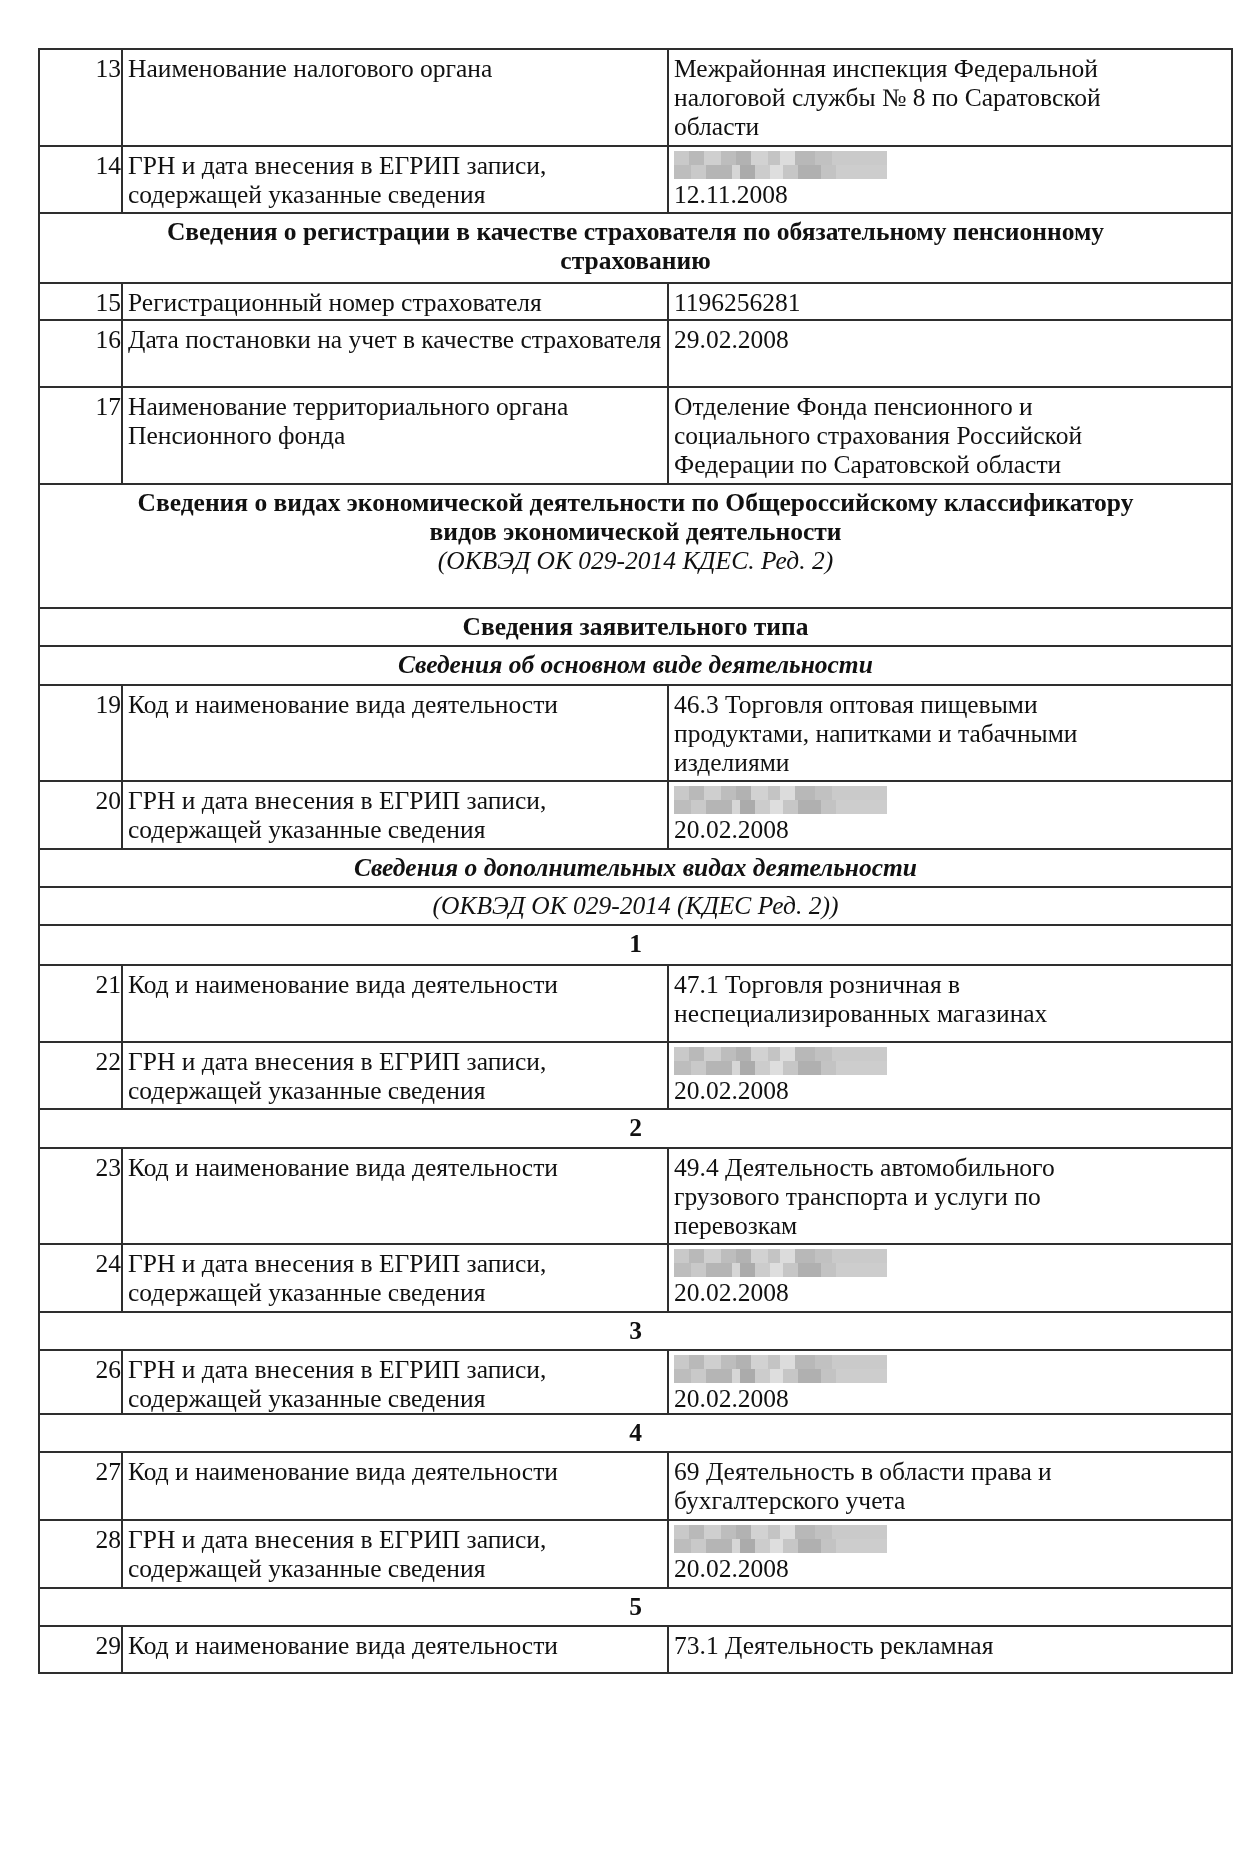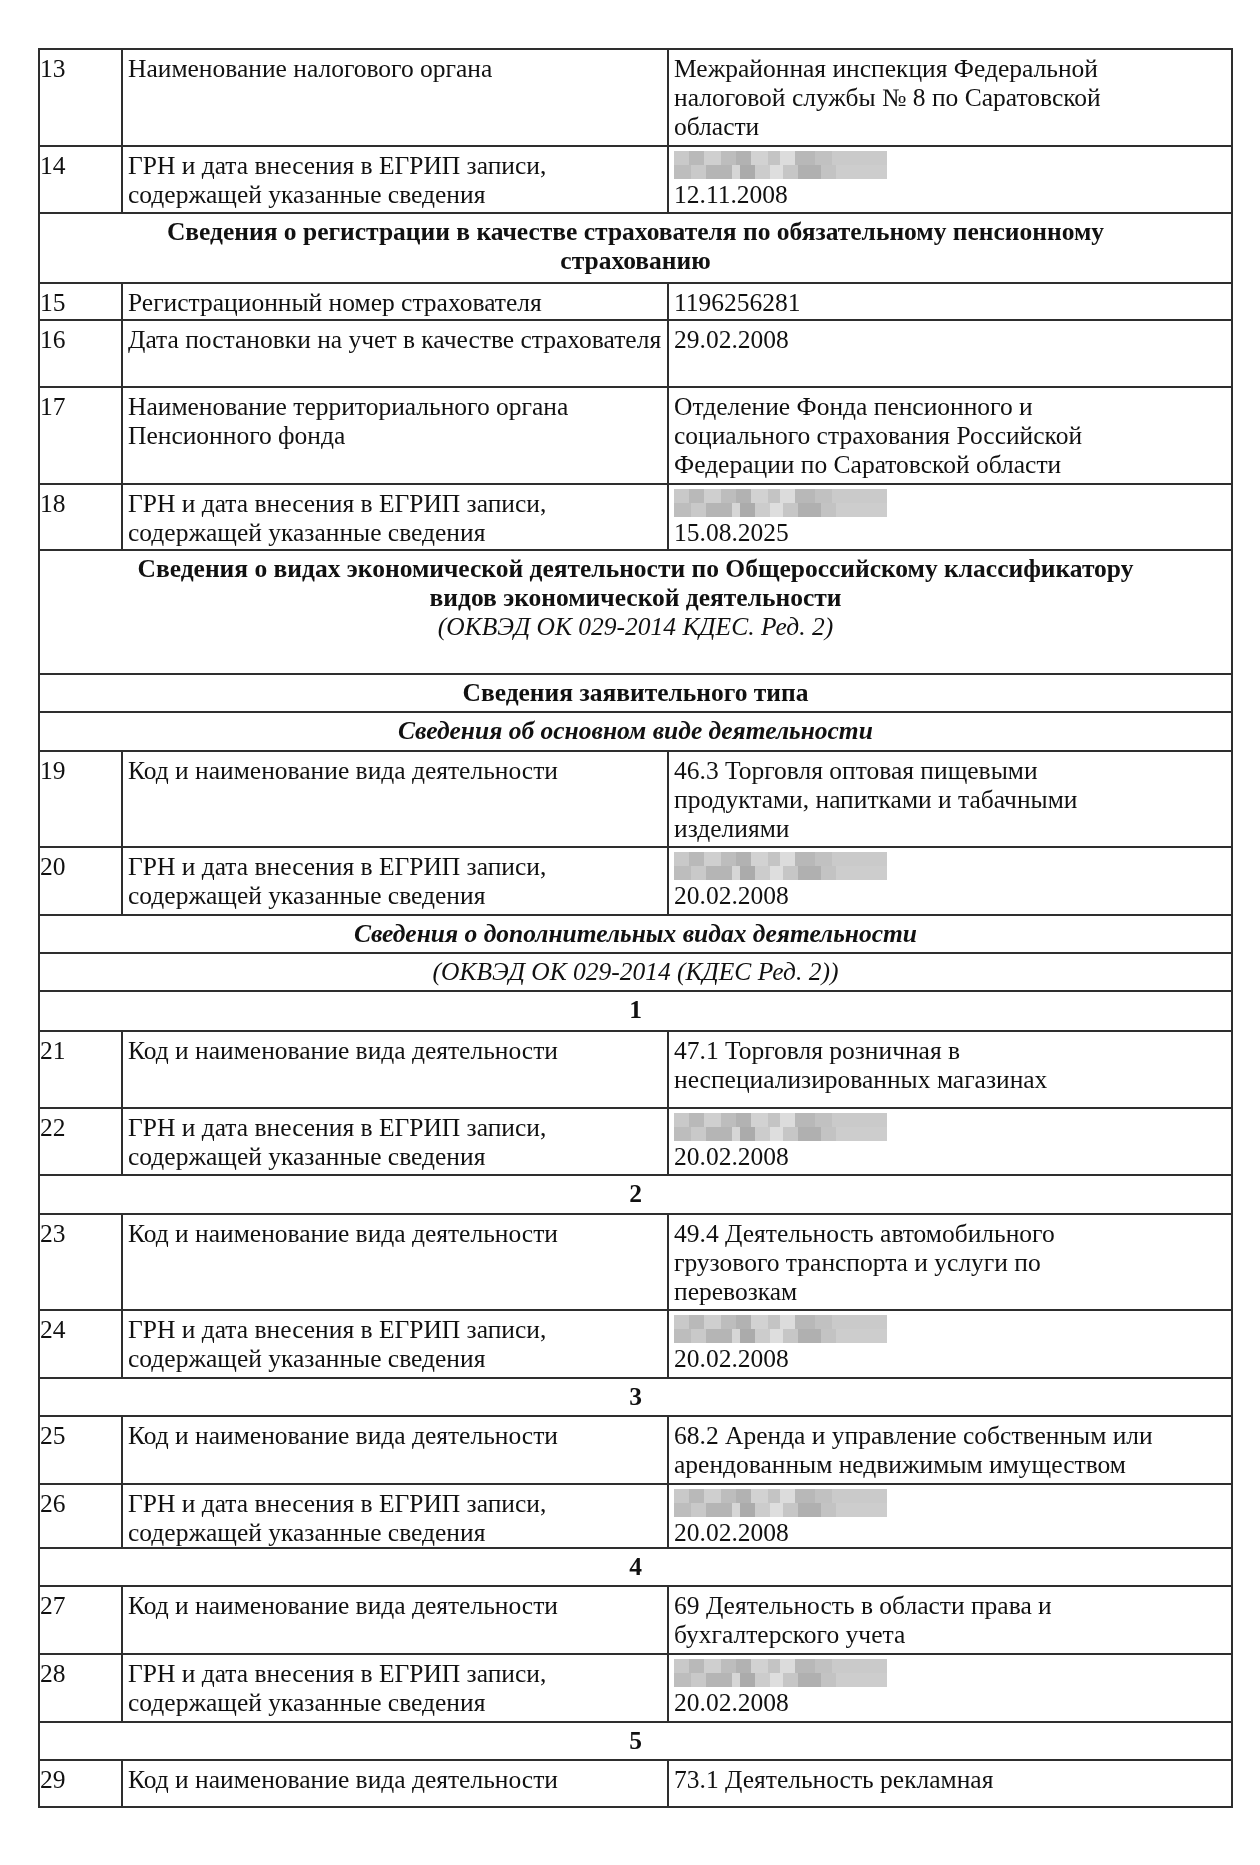--- a/index.html
+++ b/index.html
@@ -7,21 +7,21 @@
   #doc {
     position: absolute; left: 38px; top: 48px; width: 1193px;
     border-collapse: collapse; table-layout: fixed;
     font-family: "Liberation Serif", "DejaVu Serif", serif;
     font-size: 25.5px; line-height: 29px; color: #111;
   }
   #doc td { border: 2px solid #2e2e2e; padding: 0; vertical-align: top; overflow: hidden; }
   #doc col.c1 { width: 83px; }
   #doc col.c2 { width: 546px; }
   #doc col.c3 { width: 564px; }
-  td.num { text-align: left; padding-top: 4px !important; margin-left: 22px; }
+  td.num { text-align: right; padding-top: 4px !important; margin-left: 22px; }
   td.lbl { padding: 4px 4px 0 5px !important; }
   td.val { padding: 4px 4px 0 5px !important; }
   td.sec { text-align: center; padding-top: 3px !important; }
   .bold { font-weight: bold; }
   .bi { font-weight: bold; font-style: italic; }
   .it { font-style: italic; }
   .redact {
     display: block; width: 213px; height: 28px; margin: 0 0 1px 0;
     background:
       linear-gradient(90deg,
@@ -87,28 +87,20 @@
       </tr>
       <tr style="height: 97px;">
         <td class="num">17</td>
         <td class="lbl">Наименование территориального органа Пенсионного фонда</td>
         <td class="val">
           <div>Отделение Фонда пенсионного и</div>
           <div>социального страхования Российской</div>
           <div>Федерации по Саратовской области</div>
         </td>
       </tr>
-      <tr style="height: 66px;">
-        <td class="num">18</td>
-        <td class="lbl">ГРН и дата внесения в ЕГРИП записи, содержащей указанные сведения</td>
-        <td class="val">
-          <span class="redact"></span>
-          <div>15.08.2025</div>
-        </td>
-      </tr>
       <tr style="height: 124px;">
         <td class="sec bold" colspan="3">
           <div>Сведения о видах экономической деятельности по Общероссийскому классификатору</div>
           <div>видов экономической деятельности</div>
           <div class="it" style="font-weight: normal;">(ОКВЭД ОК 029-2014 КДЕС. Ред. 2)</div>
         </td>
       </tr>
       <tr style="height: 38px;">
         <td class="sec bold" colspan="3">
           <div>Сведения заявительного типа</div>
@@ -185,28 +177,20 @@
         <td class="num">24</td>
         <td class="lbl">ГРН и дата внесения в ЕГРИП записи, содержащей указанные сведения</td>
         <td class="val">
           <span class="redact"></span>
           <div>20.02.2008</div>
         </td>
       </tr>
       <tr style="height: 38px;">
         <td class="sec bold" colspan="3">
           <div>3</div>
-        </td>
-      </tr>
-      <tr style="height: 68px;">
-        <td class="num">25</td>
-        <td class="lbl">Код и наименование вида деятельности</td>
-        <td class="val">
-          <div>68.2 Аренда и управление собственным или</div>
-          <div>арендованным недвижимым имуществом</div>
         </td>
       </tr>
       <tr style="height: 64px;">
         <td class="num">26</td>
         <td class="lbl">ГРН и дата внесения в ЕГРИП записи, содержащей указанные сведения</td>
         <td class="val">
           <span class="redact"></span>
           <div>20.02.2008</div>
         </td>
       </tr>

